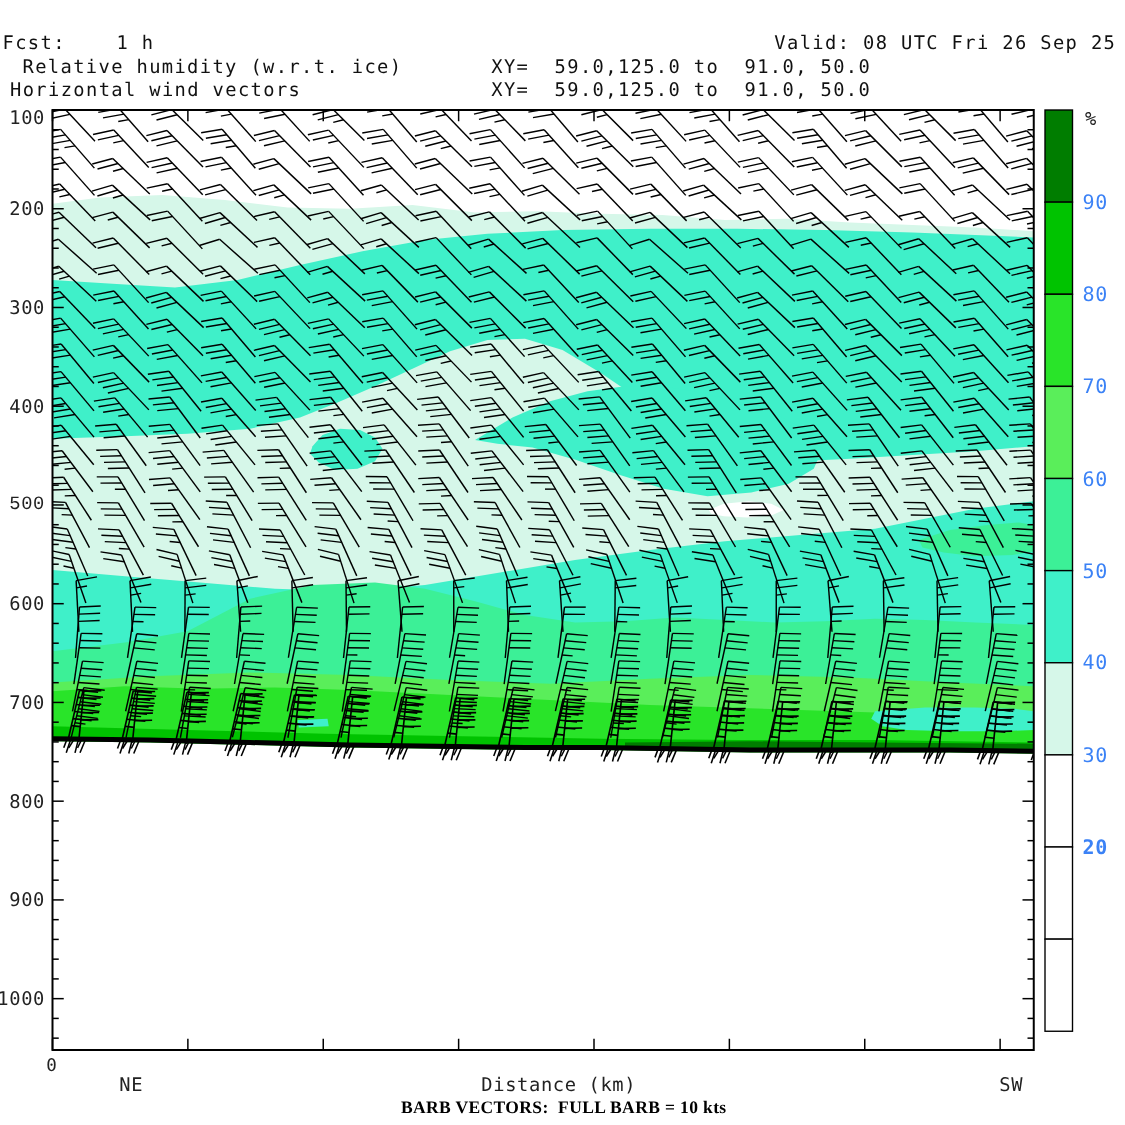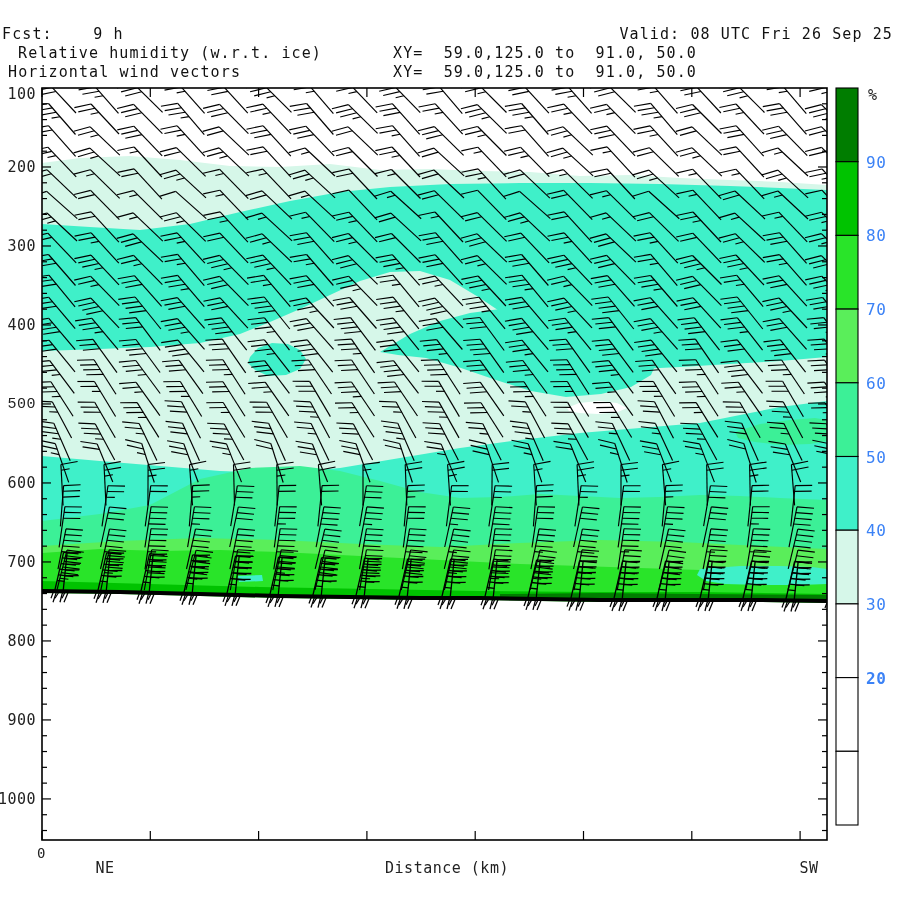--- a/index.html
+++ b/index.html
@@ -12,21 +12,21 @@
   .center{transform:translateX(-50%);}
   #barbnote{position:absolute;font-family:"Liberation Serif", serif;font-weight:bold;font-size:14px;
             letter-spacing:0.3px;white-space:pre;transform:translateX(-50%);color:#000;}
   svg{position:absolute;left:0;top:0;}
 </style>
 </head>
 <body>
 
 <div id="screen">
 
-  <div class="hdr" style="left:2px;top:25px">Fcst:    9 h</div>
+  <div class="hdr" style="left:2px;top:25px">Fcst:    1 h</div>
   <div class="hdr" style="right:7px;top:25px">Valid: 08 UTC Fri 26 Sep 25</div>
   <div class="hdr" style="left:18px;top:44px">Relative humidity (w.r.t. ice)</div>
   <div class="hdr" style="left:393px;top:44px">XY=  59.0,125.0 to  91.0, 50.0</div>
   <div class="hdr" style="left:8px;top:63px">Horizontal wind vectors</div>
   <div class="hdr" style="left:393px;top:63px">XY=  59.0,125.0 to  91.0, 50.0</div>
 
   <svg id="plot" width="900" height="900" viewBox="0 0 900 900">
       <defs>
         <clipPath id="plotclip">
           <rect x="42" y="88" width="785" height="752"></rect>
@@ -2370,20 +2370,21 @@
         <rect x="836" y="751.3000000000001" width="22" height="73.7" fill="#ffffff" stroke="#000" stroke-width="1.1"></rect>
       </g>
     </svg>
 
   <div class="lab" style="left:868px;top:86px;font-size:15px">%</div>
 
   <div class="lab" style="left:37px;top:845px;font-size:14px">0</div>
   <div class="lab center" style="left:105px;top:859px">NE</div>
   <div class="lab center" style="left:447px;top:859px">Distance (km)</div>
   <div class="lab center" style="left:809px;top:859px">SW</div>
+  <div id="barbnote" style="left:451px;top:879px">BARB VECTORS:  FULL BARB = 10 kts</div>
 
   <div id="yticks">
       <div class="tick-label" style="left: 36px; top: 94px;">100</div>
       <div class="tick-label" style="left: 36px; top: 166.992px;">200</div>
       <div class="tick-label" style="left: 36px; top: 245.983px;">300</div>
       <div class="tick-label" style="left: 36px; top: 324.975px;">400</div>
       <div class="tick-label" style="left: 36px; top: 403.966px; font-family: Liberation Mono, monospace;">500</div>
       <div class="tick-label" style="left: 36px; top: 482.958px;">600</div>
       <div class="tick-label" style="left: 36px; top: 561.95px;">700</div>
       <div class="tick-label" style="left: 36px; top: 640.941px;">800</div>

